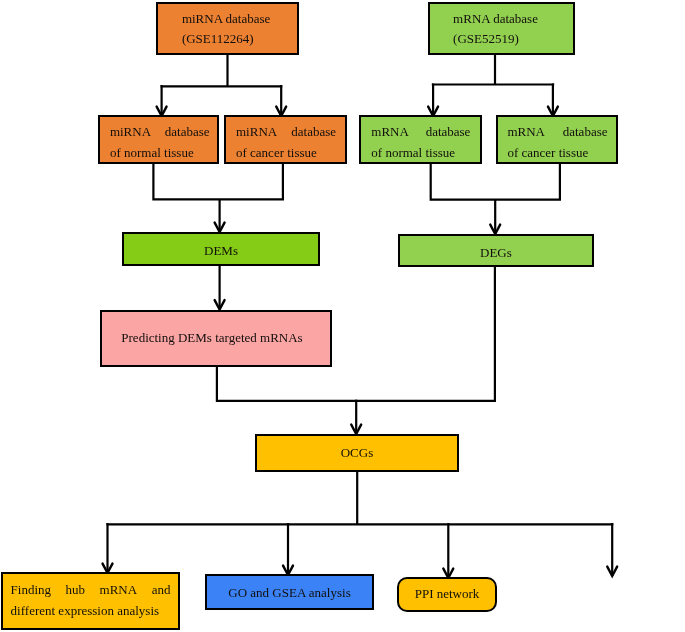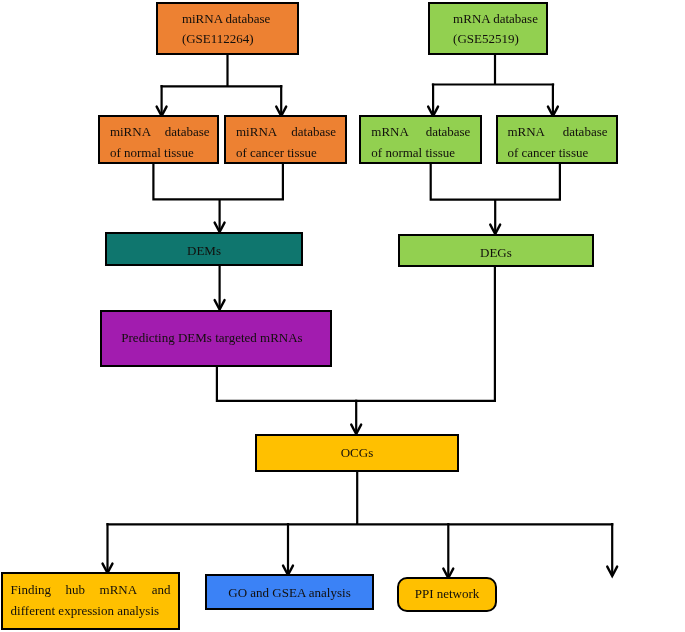--- a/index.html
+++ b/index.html
@@ -63,21 +63,21 @@
     <path class="ah" d="M283.05,565.60 L288.00,575.00 L292.95,565.60"></path>
     <path class="ah" d="M443.35,568.60 L448.30,578.00 L453.25,568.60"></path>
     <path class="ah" d="M607.25,566.60 L612.20,576.00 L617.15,566.60"></path>
   </svg>
 
   <div class="node c-orange lft" style="left: 156px; top: 2.4px; width: 143px; height: 52.2px; padding: 1.6px 0px 0px 23.9px; background: rgb(237, 129, 50);">
       <span class="line">miRNA database</span>
       <span class="line">(GSE112264)</span>
     </div>
 
-  <div class="node c-green lft" style="left: 428px; top: 2.4px; width: 120px; height: 52.2px; padding: 1.6px 0px 0px 23.1px; background: rgb(146, 208, 80);">
+  <div class="node c-green lft" style="left: 428px; top: 2.4px; width: 147px; height: 52.2px; padding: 1.6px 0px 0px 23.1px; background: rgb(146, 208, 80);">
       <span class="line">mRNA database</span>
       <span class="line">(GSE52519)</span>
     </div>
 
   <div class="node c-orange lft" style="left: 98px; top: 115px; width: 121px; height: 49px; padding: 6.4px 7.4px 0px 9.9px; background: rgb(237, 129, 50);">
       <span class="line stretch">
         <i>miRNA</i>
         <i>database</i>
       </span>
       <span class="line">of normal tissue</span>
@@ -100,29 +100,29 @@
     </div>
 
   <div class="node c-green lft" style="left: 496px; top: 115px; width: 122px; height: 49px; padding: 6.4px 8.5px 0px 9.4px; background: rgb(146, 208, 80);">
       <span class="line stretch">
         <i>mRNA</i>
         <i>database</i>
       </span>
       <span class="line">of cancer tissue</span>
     </div>
 
-  <div class="node c-orange" style="left: 105px; top: 232.4px; width: 198px; height: 33.2px; padding-top: 4px; background: #0f766e;">
+  <div class="node c-orange" style="left: 122px; top: 232.4px; width: 198px; height: 33.2px; padding-top: 4px; background: #84cc16;">
       <span class="line">DEMs</span>
     </div>
 
   <div class="node c-green" style="left: 397.9px; top: 234.3px; width: 196px; height: 33.2px; padding-top: 4px; background: rgb(146, 208, 80); justify-content: center;">
       <span class="line">DEGs</span>
     </div>
 
-  <div class="node c-orange" style="left: 100px; top: 310.2px; width: 232.4px; height: 56.6px; padding-right: 8.4px; background: #a21caf;">
+  <div class="node c-orange" style="left: 100px; top: 310.2px; width: 232.4px; height: 56.6px; padding-right: 8.4px; background: #fca5a5;">
       <span class="line">Predicting DEMs targeted mRNAs</span>
     </div>
 
   <div class="node c-yellow" style="left: 255px; top: 434px; width: 204px; height: 38px; background: rgb(255, 192, 0);">
       <span class="line">OCGs</span>
     </div>
 
   <div class="node c-yellow lft" style="left: 1px; top: 572px; width: 179px; height: 58px; padding: 0px 7.6px; background: rgb(255, 192, 0);">
       <span class="line stretch">
         <i>Finding</i>

